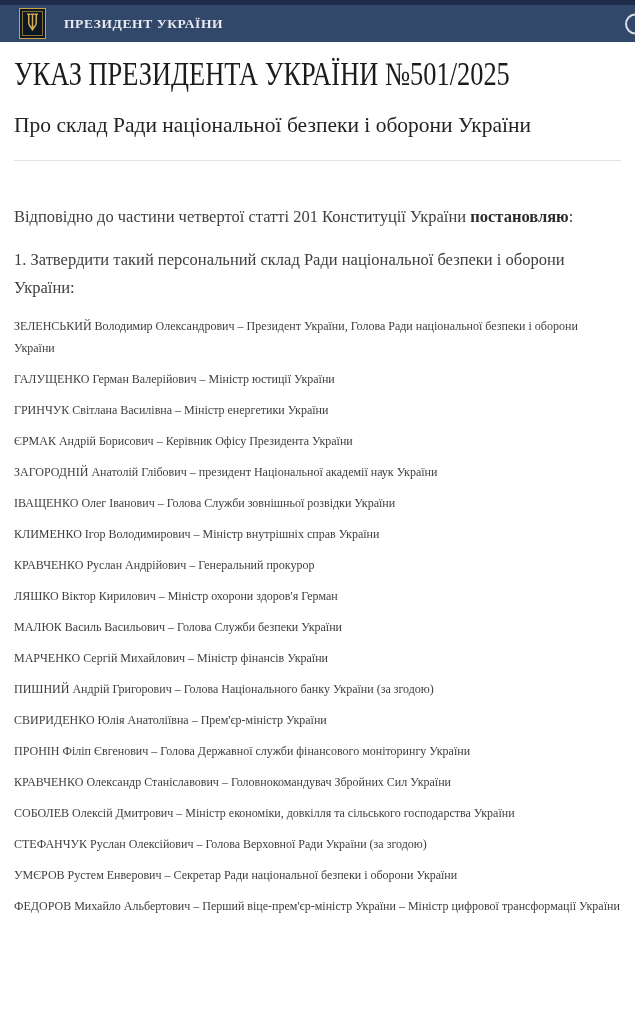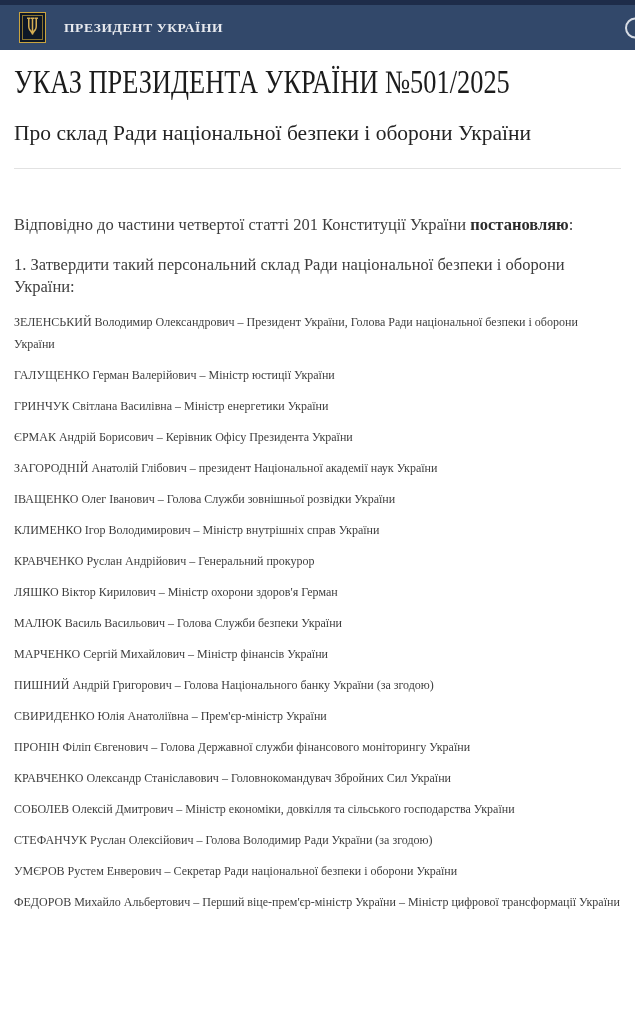--- a/index.html
+++ b/index.html
@@ -9,21 +9,21 @@
     min-height: 1024px;
     background: #ffffff;
     font-family: "Liberation Serif", "DejaVu Serif", serif;
     color: #3e3e3e;
     overflow-x: hidden;
   }
 
   
   .site-header {
     position: relative;
-    height: 50px;
+    height: 42px;
     background: #32486a;
     border-top: 5px solid #1e2c49;
     display: flex;
     align-items: center;
     overflow: hidden;
   }
   .brand {
     display: flex;
     align-items: center;
     text-decoration: none;
@@ -91,21 +91,21 @@
   .preamble {
     margin: 45px 0 0 0;
     font-size: 16.5px;
     line-height: 22px;
     color: #3e3e3e;
   }
   .preamble b { color: #2b2b2b; }
   .clause {
     margin: 18px 0 0 0;
     font-size: 16.5px;
-    line-height: 22px;
+    line-height: 28px;
     color: #3e3e3e;
   }
   .members { margin: 0; }
   .member {
     margin: 9px 0 0 0;
     font-size: 12px;
     line-height: 22px;
     color: #3e3e3e;
   }
   .member:first-child { margin-top: 13px; }
@@ -141,17 +141,17 @@
       <p class="member">КЛИМЕНКО Ігор Володимирович – Міністр внутрішніх справ України</p>
       <p class="member">КРАВЧЕНКО Руслан Андрійович – Генеральний прокурор</p>
       <p class="member">ЛЯШКО Віктор Кирилович – Міністр охорони здоров'я Герман</p>
       <p class="member">МАЛЮК Василь Васильович – Голова Служби безпеки України</p>
       <p class="member">МАРЧЕНКО Сергій Михайлович – Міністр фінансів України</p>
       <p class="member">ПИШНИЙ Андрій Григорович – Голова Національного банку України (за згодою)</p>
       <p class="member">СВИРИДЕНКО Юлія Анатоліївна – Прем'єр-міністр України</p>
       <p class="member">ПРОНІН Філіп Євгенович – Голова Державної служби фінансового моніторингу України</p>
       <p class="member">КРАВЧЕНКО Олександр Станіславович – Головнокомандувач Збройних Сил України</p>
       <p class="member">СОБОЛЕВ Олексій Дмитрович – Міністр економіки, довкілля та сільського господарства України</p>
-      <p class="member">СТЕФАНЧУК Руслан Олексійович – Голова Володимир Ради України (за згодою)</p>
+      <p class="member">СТЕФАНЧУК Руслан Олексійович – Голова Верховної Ради України (за згодою)</p>
       <p class="member">УМЄРОВ Рустем Енверович – Секретар Ради національної безпеки і оборони України</p>
       <p class="member">ФЕДОРОВ Михайло Альбертович – Перший віце-прем'єр-міністр України – Міністр цифрової трансформації України</p>
     </div>
 </main>
 
 </body></html>

